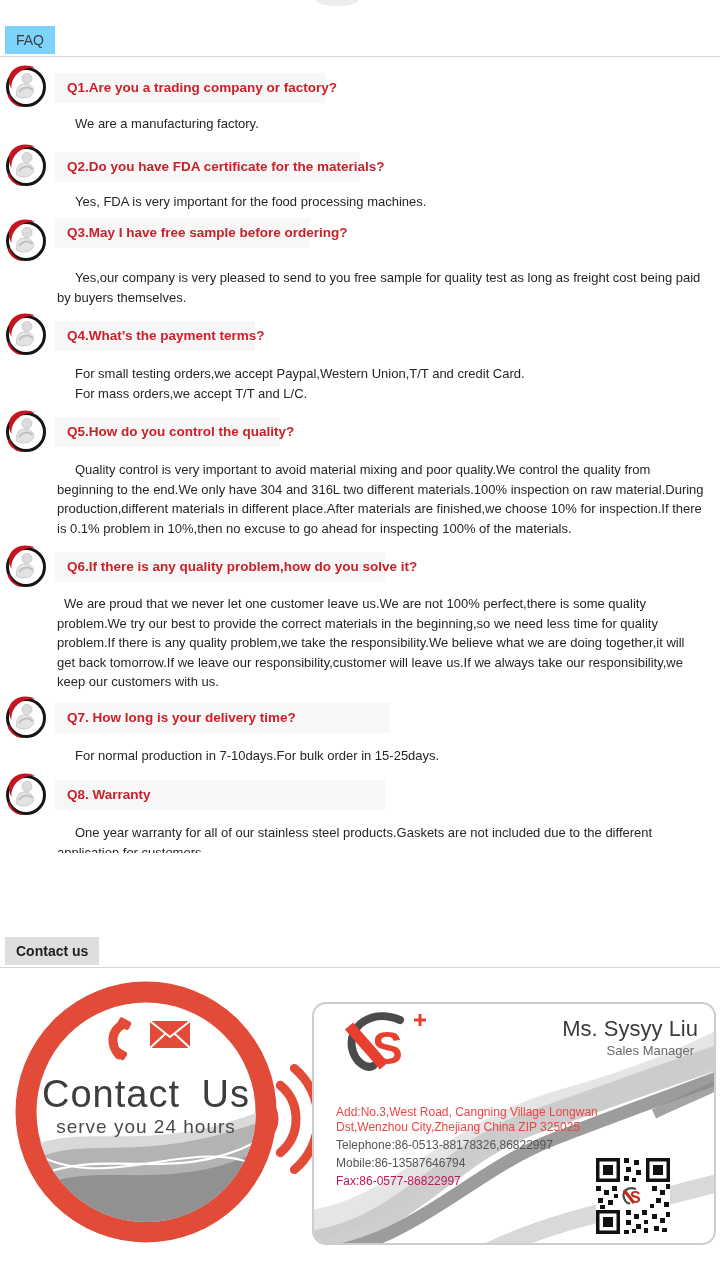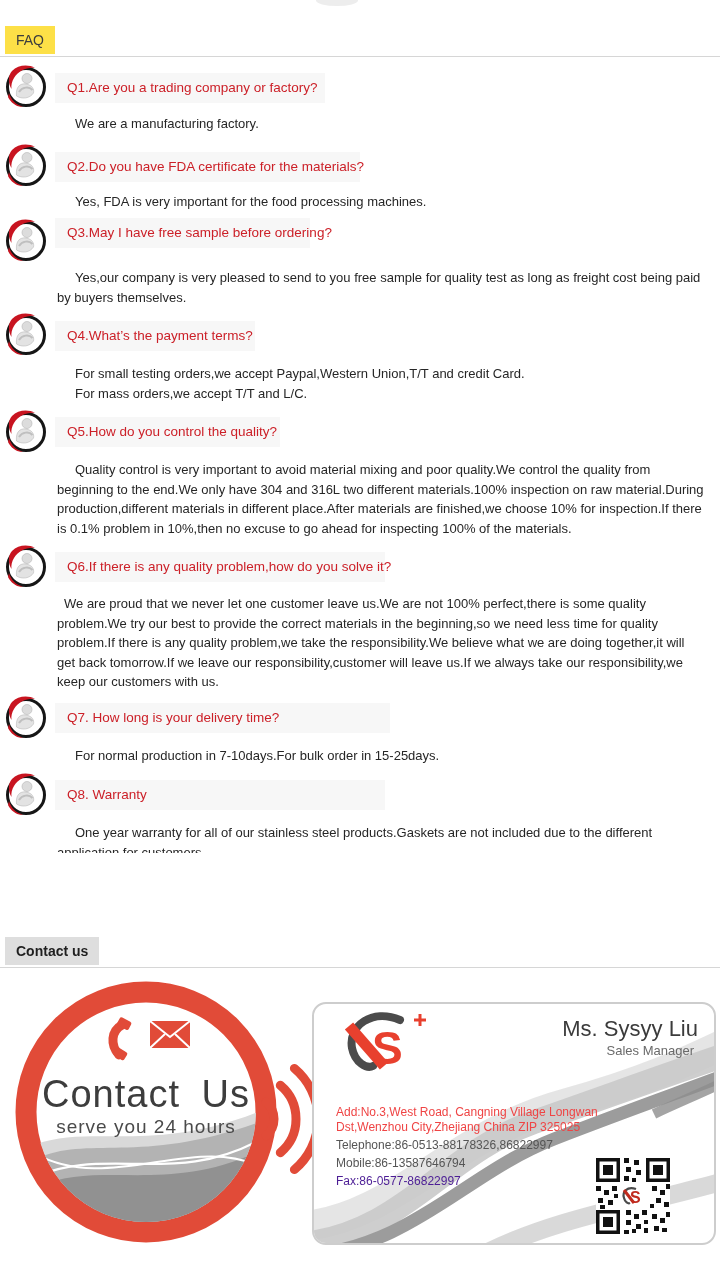--- a/index.html
+++ b/index.html
@@ -4,31 +4,31 @@
 <style>
   html,body{margin:0;padding:0;background:#fff;}
   #canvas{position:relative;width:720px;height:1262px;background:#fff;overflow:hidden;
           font-family:"Liberation Sans",sans-serif;color:#2e2e2e;}
   .abs{position:absolute;}
 
   
   .top-artifact{left:316px;top:-5px;width:42px;height:11px;background:#ededed;border-radius:50%;}
 
   
-  .tab{background:#fde047;color:#3d3d3d;font-size:14px;padding:6px 11px;display:inline-block;}
+  .tab{background:#7dd3fc;color:#3d3d3d;font-size:14px;padding:6px 11px;display:inline-block;}
   .tab.faq{left:5px;top:26px;}
   .tab.contact{left:5px;top:937px;font-weight:bold;color:#1f1f1f;background:#dedede;}
   .hline{height:1px;background:#d6d6d6;width:720px;left:0;}
   .hline.faq-line{top:56px;}
   .hline.contact-line{top:967px;}
 
   
   .faq-icon{left:2px;width:45px;height:47px;}
   .q-bar{left:55px;height:30px;background:#f7f7f7;color:#cc2028;font-size:13.5px;
-         line-height:30px;padding-left:12px;white-space:nowrap;box-sizing:border-box;}
+         line-height:30px;padding-left:12px;white-space:nowrap;box-sizing:border-box;font-weight:bold;}
   .answer{left:57px;font-size:13px;line-height:19.5px;color:#262626;}
   .answer p{margin:0;}
   .indent{text-indent:18px;}
   .small-indent{text-indent:7px;}
   .pad-left{padding-left:18px;}
   .clip-30{height:30px;overflow:hidden;}
 
   
   .badge-title{font-size:38px;color:#3d3d3d;letter-spacing:1px;word-spacing:10px;}
   .badge-sub{font-size:19px;color:#4a4a4a;letter-spacing:1px;}
@@ -38,21 +38,21 @@
         border-radius:14px;overflow:hidden;box-sizing:border-box;}
   .card .person{position:absolute;right:16px;top:12px;text-align:right;z-index:3;}
   .card .person-name{font-size:22px;color:#3b3b3b;margin-left:47px;}
   .card .person-title{font-size:13px;color:#6a6a6a;margin-top:1px;margin-right:4px;}
   .card .company{position:absolute;left:22px;top:82px;width:378px;font-size:12px;font-weight:bold;
                  color:#3a3a3a;letter-spacing:0.2px;z-index:3;}
   .card .addr{position:absolute;left:22px;top:101px;width:268px;font-size:12px;color:#ef4444;
               line-height:15px;z-index:3;}
   .card .tel{position:absolute;left:22px;top:134px;font-size:12px;color:#555;z-index:3;}
   .card .mob{position:absolute;left:22px;top:152px;font-size:12px;color:#555;z-index:3;}
-  .card .fax{position:absolute;left:22px;top:170px;font-size:12px;color:#4c1d95;z-index:3;}
+  .card .fax{position:absolute;left:22px;top:170px;font-size:12px;color:#be185d;z-index:3;}
   .card .ribbons{position:absolute;left:0;top:0;z-index:1;}
   .card .logo{position:absolute;left:18px;top:4px;z-index:3;}
   .card .qr{position:absolute;left:282px;top:154px;z-index:4;}
 </style>
 </head>
 <body>
 
 <div id="canvas">
 
   <div class="abs top-artifact"></div>

